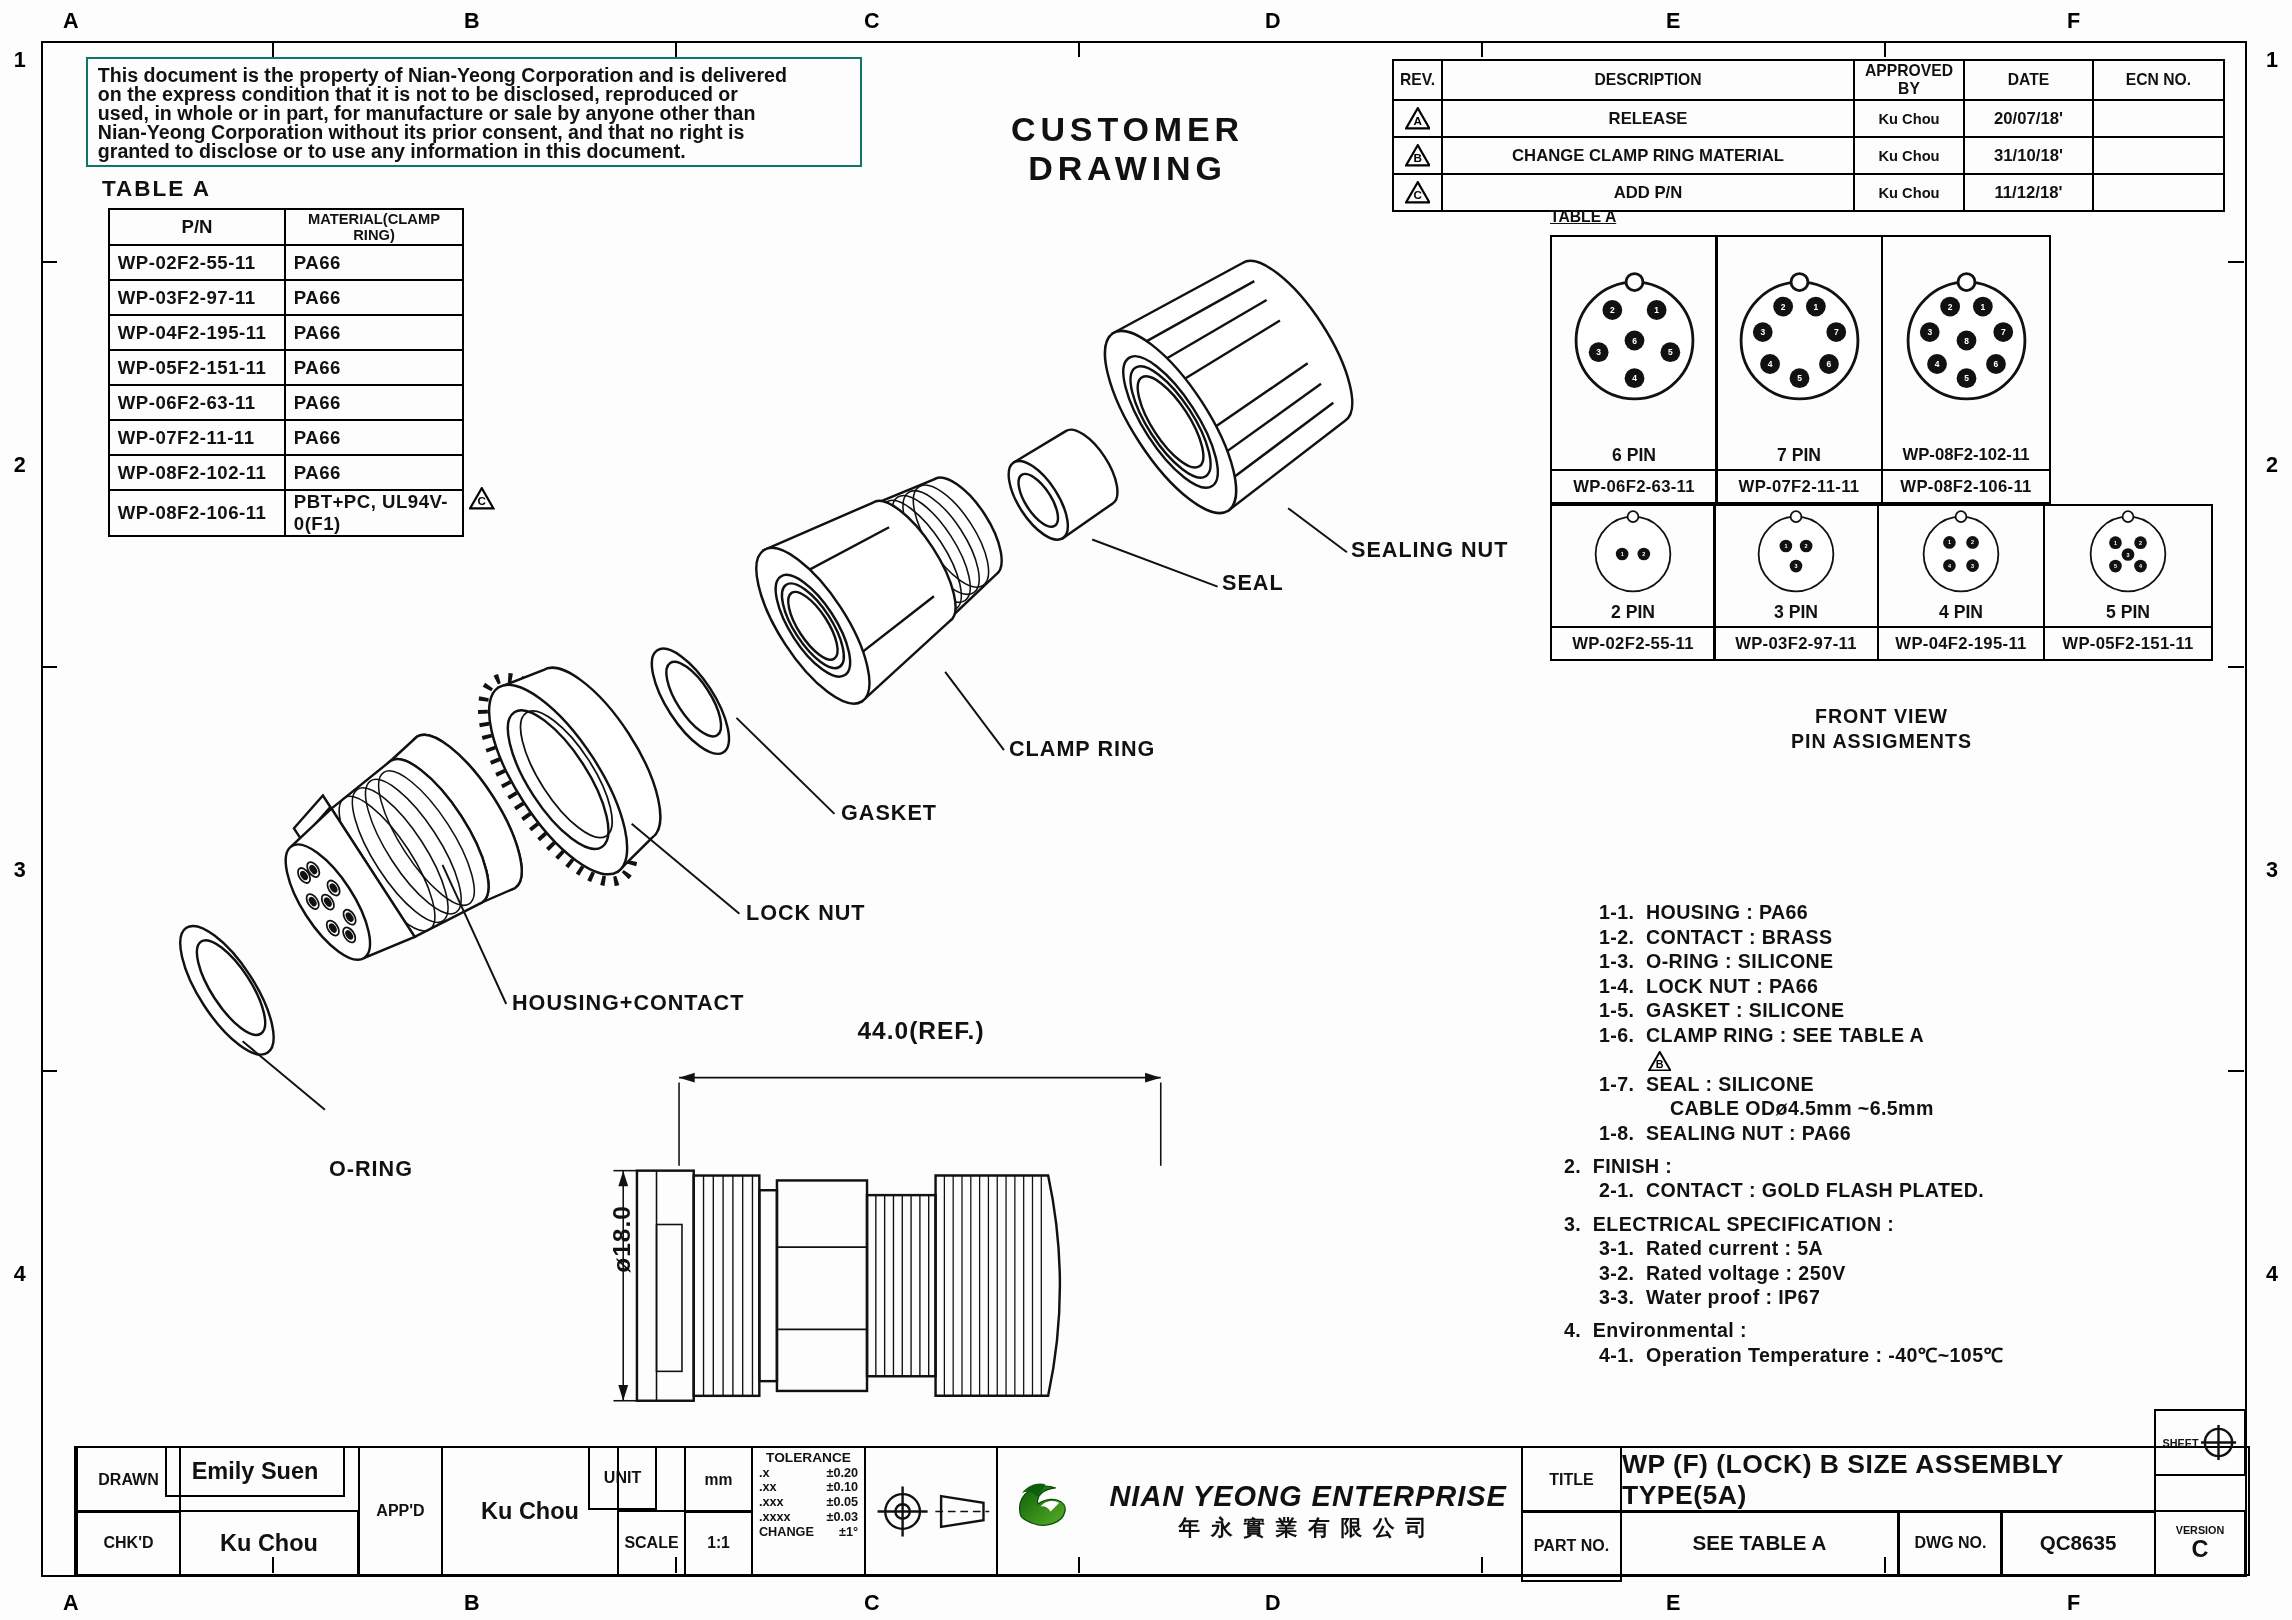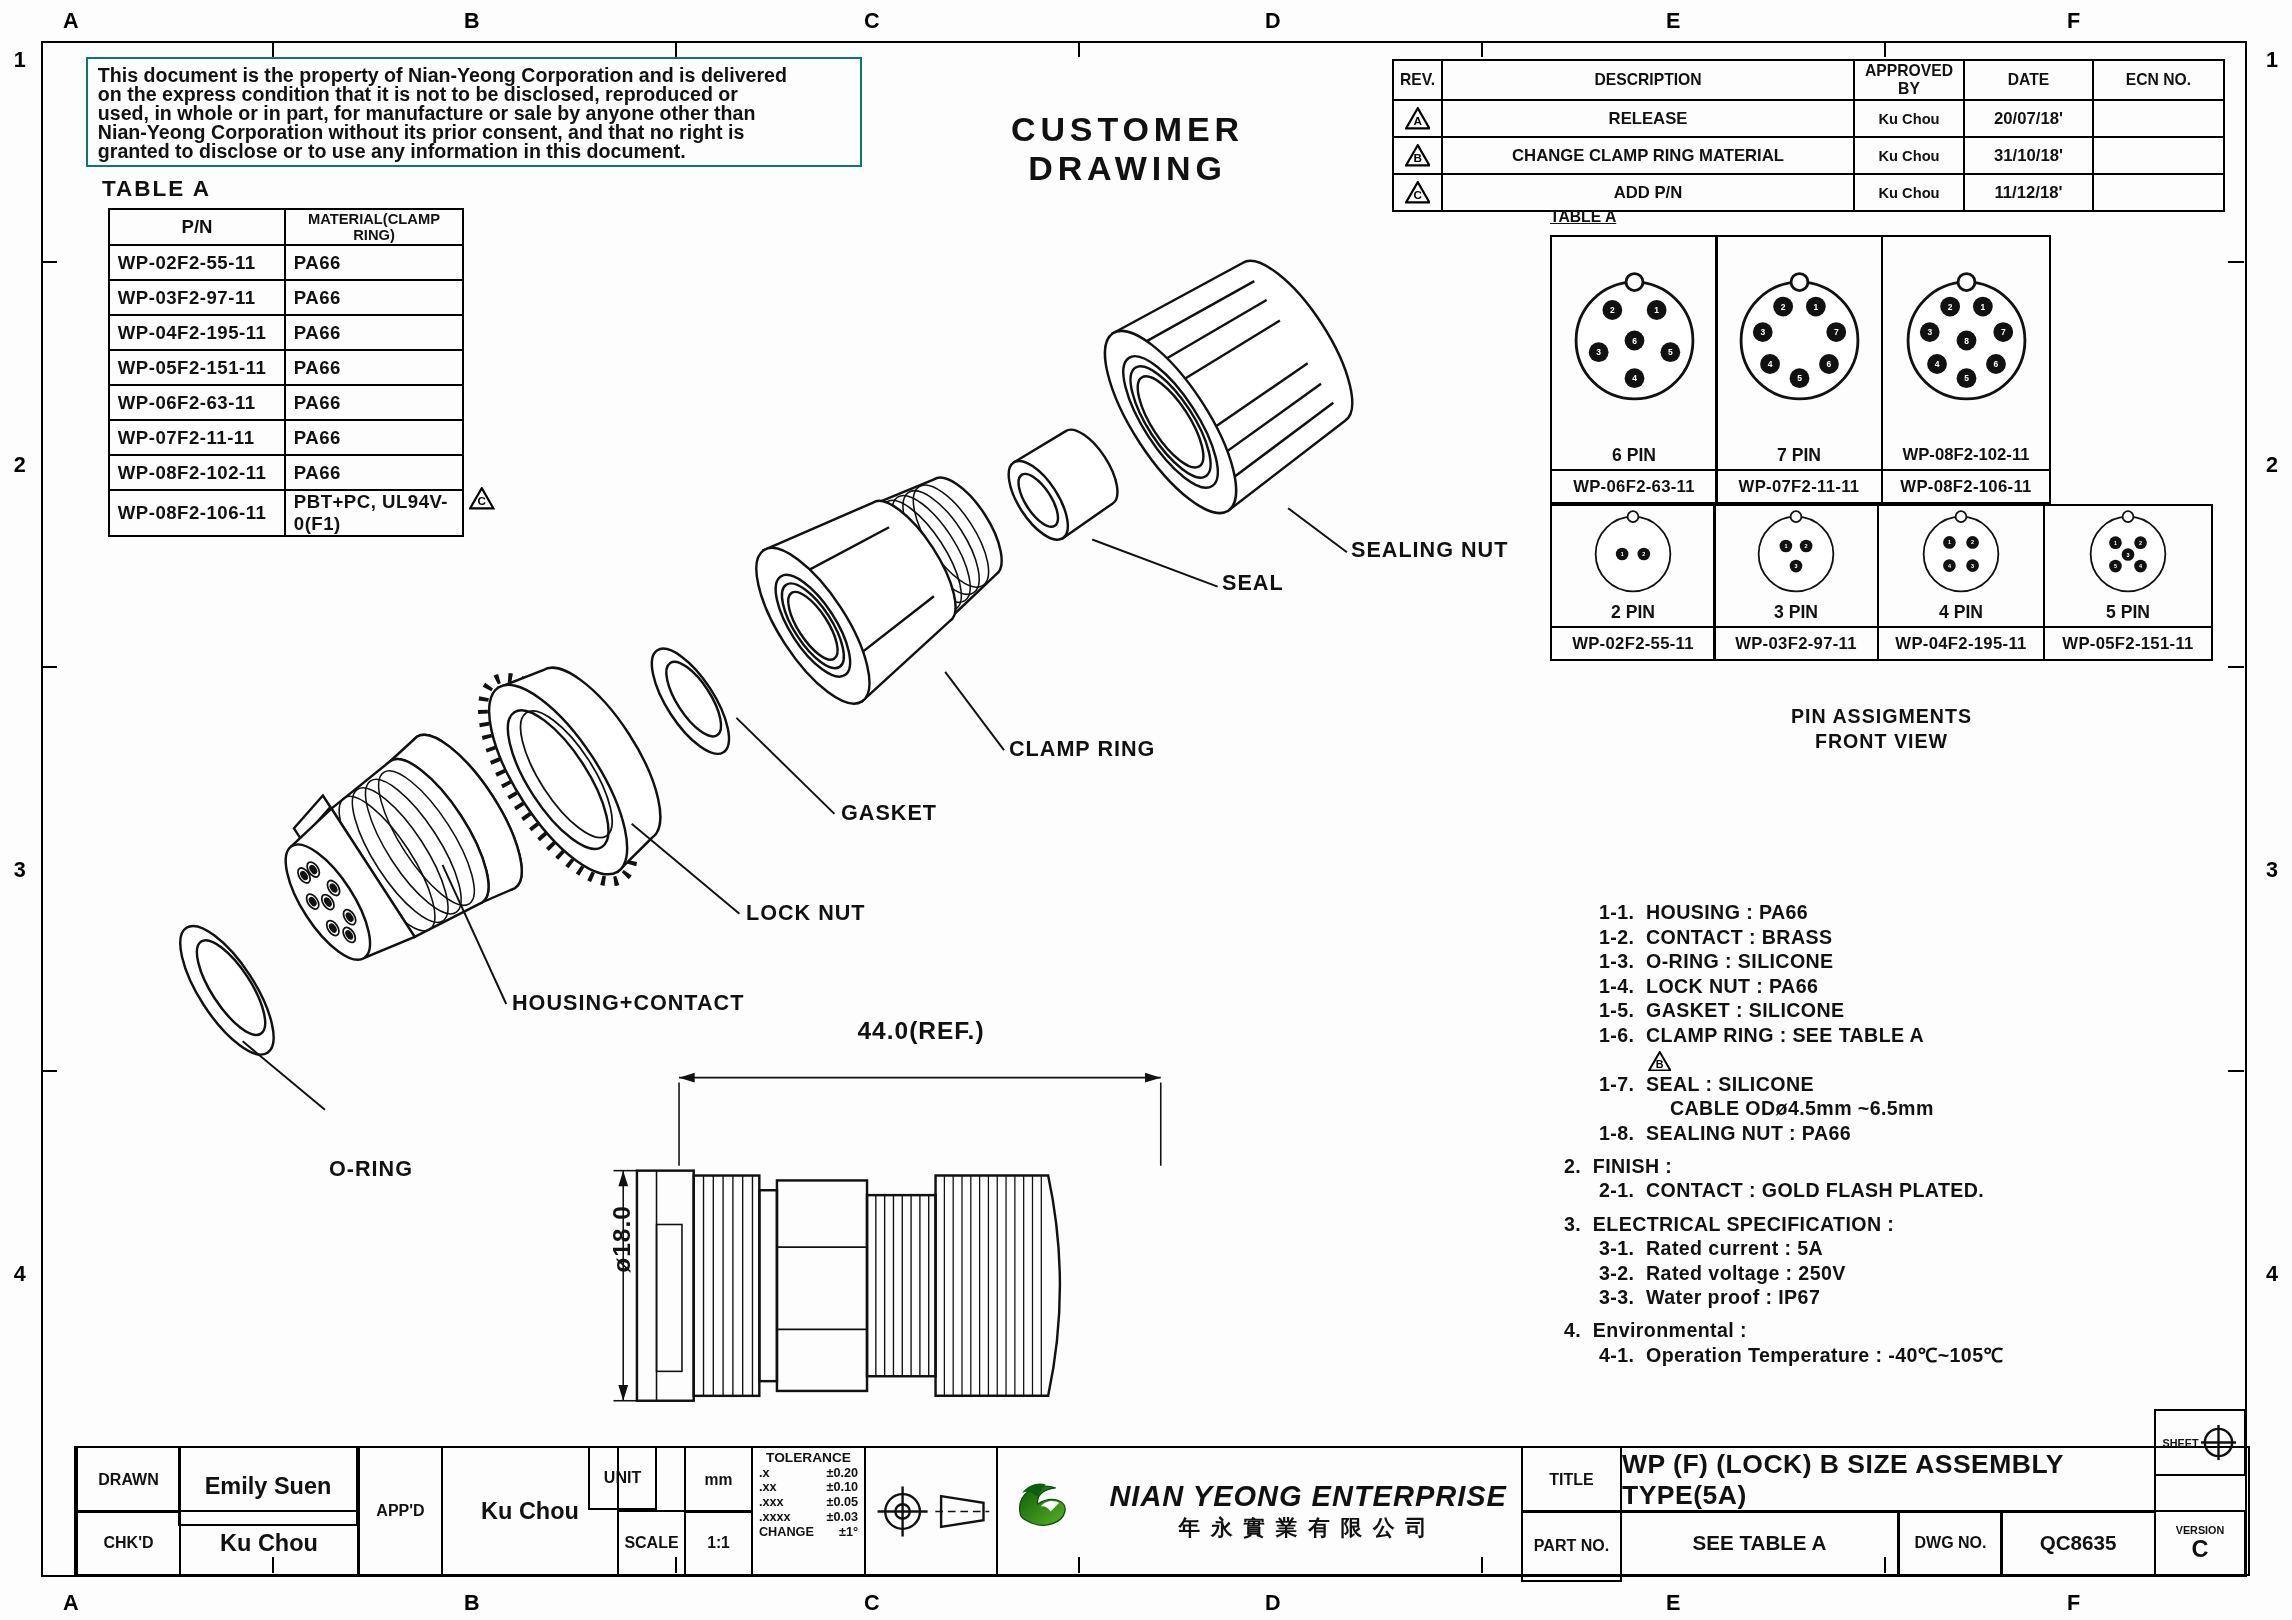--- a/index.html
+++ b/index.html
@@ -341,22 +341,22 @@
           <text x="20.8" y="23.4" text-anchor="middle" font-size="9" font-weight="bold" fill="#fff">4</text>
           <circle cx="-20.8" cy="20" r="10.5" fill="#111"></circle>
           <text x="-20.8" y="23.4" text-anchor="middle" font-size="9" font-weight="bold" fill="#fff">5</text>
         </svg>
       </div>
     <div class="pin-label">5 PIN</div>
     <div class="pin-part">WP-05F2-151-11</div>
   </div>
 
   <div class="pcap">
+    <div>FRONT VIEW</div>
     <div>PIN ASSIGMENTS</div>
-    <div>FRONT VIEW</div>
   </div>
 
   <svg class="abs" style="left:78px;top:255px" width="1411" height="1157" viewBox="0 0 1440 1180" stroke="#111" stroke-width="2.5" fill="none">
 
     <g transform="translate(1115,170) rotate(-33)">
       <path d="M0,-108 L150,-96 A34,96 0 0 1 150,96 L0,108 Z" fill="#fff"></path>
       <line x1="0" y1="-84" x2="150" y2="-74"></line>
         <line x1="0" y1="-58" x2="150" y2="-51"></line>
       <line x1="0" y1="-30" x2="150" y2="-26"></line>
         <line x1="0" y1="30" x2="150" y2="26"></line>
@@ -530,21 +530,21 @@
     <div class="note gap">3.  ELECTRICAL SPECIFICATION :</div>
     <div class="note n1">3-1.  Rated current : 5A</div>
     <div class="note n1">3-2.  Rated voltage : 250V</div>
     <div class="note n1">3-3.  Water proof : IP67</div>
     <div class="note gap">4.  Environmental :</div>
     <div class="note n1">4-1.  Operation Temperature : -40℃~105℃</div>
   </div>
 
   <div class="tbframe"></div>
   <div class="tb lbl" style="left:76px;top:1446px;width:105px;height:67px">DRAWN</div>
-  <div class="tb" style="left:178px;top:1446px;width:180px;height:80px;font-size:23.5px">Emily Suen</div>
+  <div class="tb" style="left:165px;top:1446px;width:180px;height:51px;font-size:23.5px">Emily Suen</div>
   <div class="tb lbl" style="left:76px;top:1510px;width:105px;height:66px">CHK'D</div>
   <div class="tb" style="left:179px;top:1510px;width:180px;height:66px;font-size:23.5px">Ku Chou</div>
   <div class="tb lbl" style="left:358px;top:1446px;width:85px;height:130px">APP'D</div>
   <div class="tb" style="left:441px;top:1446px;width:178px;height:130px;font-size:23.5px">Ku Chou</div>
   <div class="tb lbl" style="left:588px;top:1446px;width:69px;height:64px">UNIT</div>
   <div class="tb" style="left:684px;top:1446px;width:69px;height:67px;font-size:15.7px">mm</div>
   <div class="tb lbl" style="left:617px;top:1510px;width:69px;height:66px">SCALE</div>
   <div class="tb" style="left:684px;top:1510px;width:69px;height:66px;font-size:15.7px">1:1</div>
   <div class="tb tolbox" style="left:751px;top:1446px;width:115px;height:130px">
     <div class="toltitle">TOLERANCE</div>

